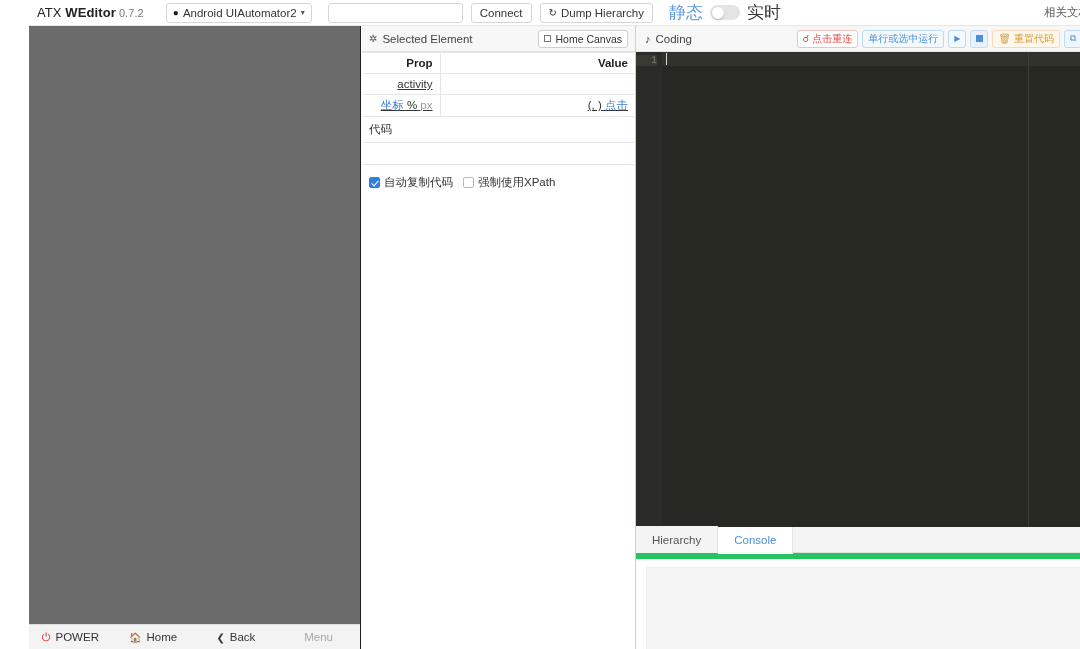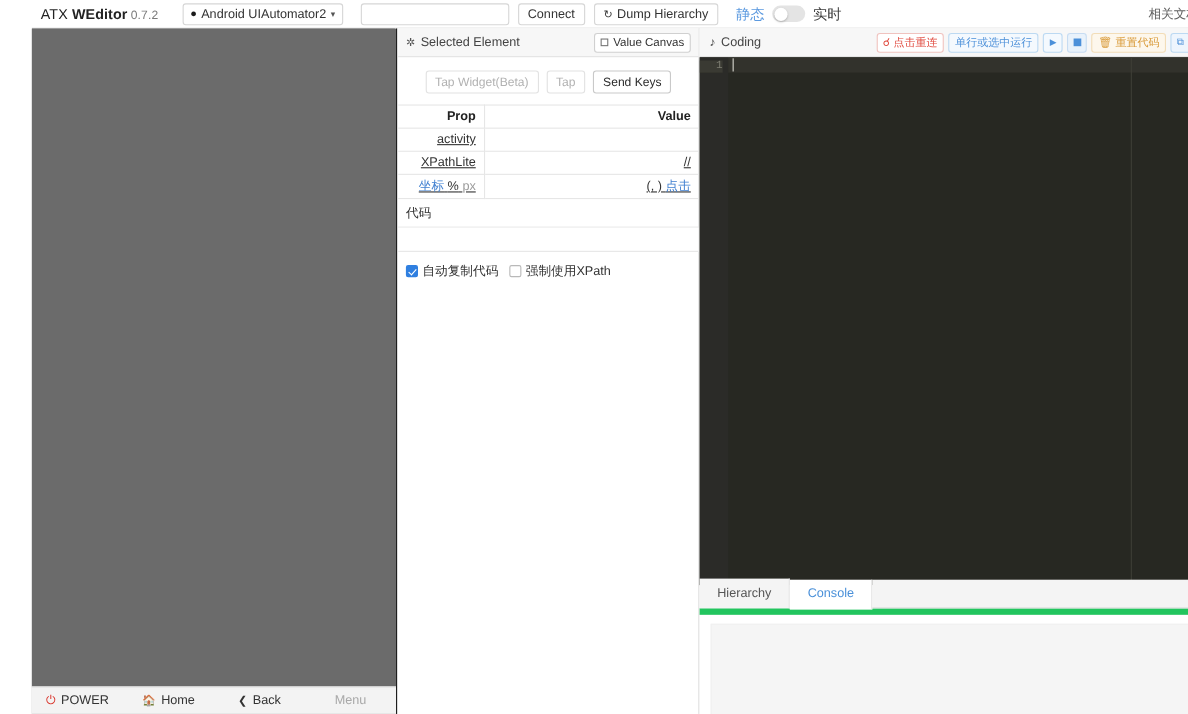--- a/index.html
+++ b/index.html
@@ -43,21 +43,21 @@
 
   .btn {
     height: 20px; border: 1px solid #d6d6d6; border-radius: 3px; background: #fff;
     font-family: "Liberation Sans", sans-serif; font-size: 11.5px; color: #333;
     padding: 0 8px; display: inline-flex; align-items: center; gap: 4px; cursor: pointer;
     white-space: nowrap;
   }
   .btn .ic { font-size: 10px; }
 
   .toggle-wrap { display: flex; align-items: center; gap: 7px; margin-left: 8px; }
-  .tg-label { font-size: 13px; }
+  .tg-label { font-size: 17px; }
   .tg-label.on { color: #5c9ae0; }
   .tg-label.off { color: #3a3a3a; }
   .switch {
     width: 30px; height: 15px; border-radius: 8px; background: #e4e4e4; position: relative;
   }
   .switch .knob {
     position: absolute; top: 1.5px; left: 2px; width: 12px; height: 12px;
     border-radius: 50%; background: #fff; box-shadow: 0 1px 2px rgba(0,0,0,.25);
   }
   .topbar-right { margin-left: auto; display: flex; align-items: center; padding-right: 4px; }
@@ -281,50 +281,35 @@
 
   <div class="inspector">
     <div class="pane-head">
       <span class="title">
         <span class="gear-ico">✲</span>
         <span>Selected Element</span>
       </span>
       <span class="right">
         <button class="mini-btn">
           <span class="sq"></span>
-          <span>Value Canvas</span>
-        </button>
-      </span>
-    </div>
-
-    <div class="action-row">
-      <button class="abtn dim">
-        <span>Tap Widget(Beta)</span>
-      </button>
-      <button class="abtn dim">
-        <span>Tap</span>
-      </button>
-      <button class="abtn strong">
-        <span>Send Keys</span>
-      </button>
-    </div>
+          <span>Home Canvas</span>
+        </button>
+      </span>
+    </div>
+
 
     <table class="prop-table">
       <tbody>
           <tr>
         <th class="c1">Prop</th>
         <th>Value</th>
       </tr>
       <tr>
         <td class="c1">activity</td>
         <td></td>
-      </tr>
-      <tr>
-        <td class="c1">XPathLite</td>
-        <td>//</td>
       </tr>
       <tr>
         <td class="c1">
           <span class="lnk">坐标</span>
           <span>%</span>
           <span class="muted">px</span>
         </td>
         <td>
           <span>(, )</span>
           <span class="lnk">点击</span>

